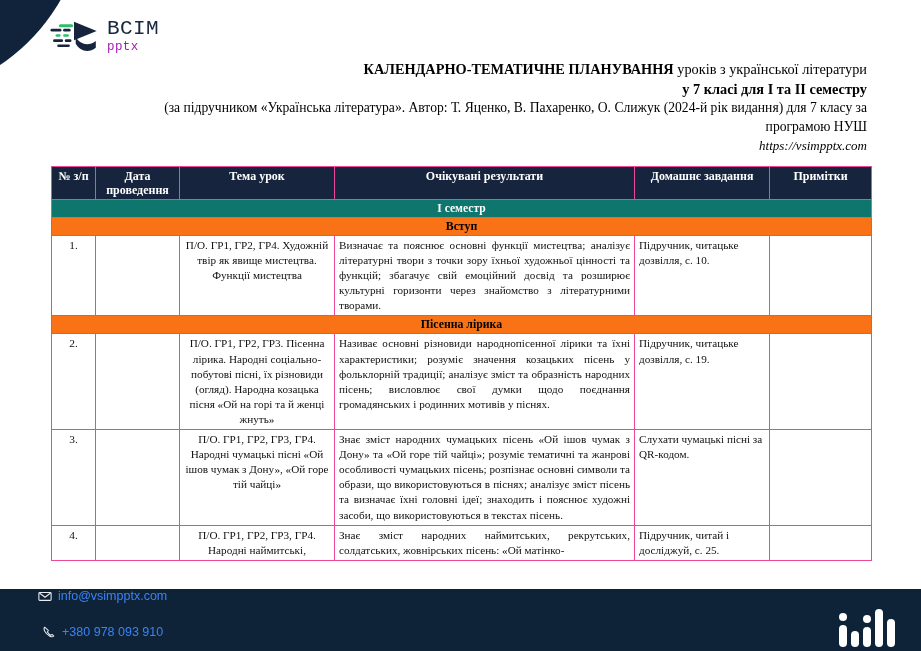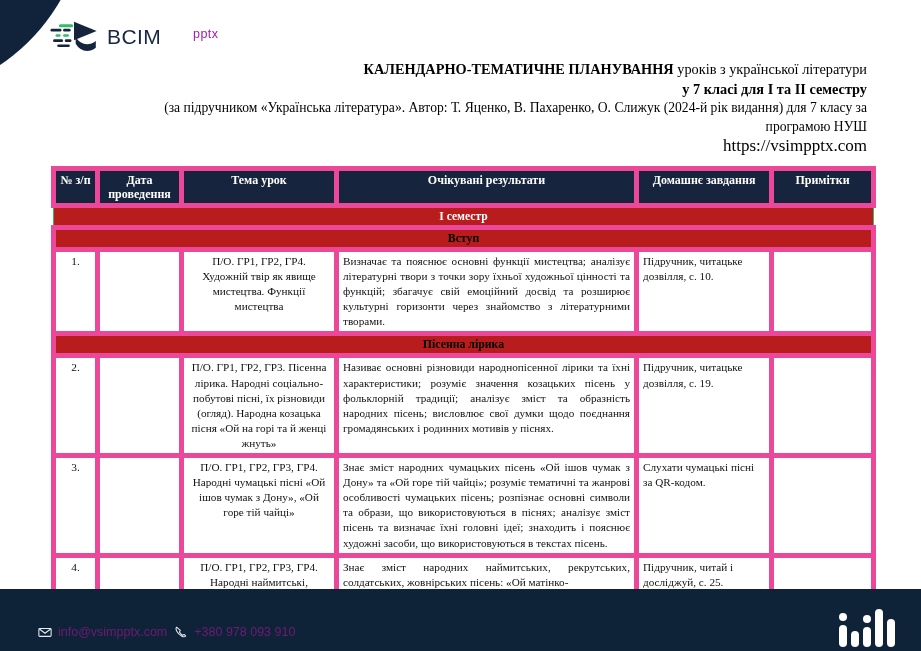--- a/index.html
+++ b/index.html
@@ -34,24 +34,23 @@
   
   .logo-wrap {
     position: absolute;
     left: 48px; top: 16px;
     display: flex;
     align-items: center;
     gap: 7px;
   }
   .logo-mark { width: 52px; height: 40px; display:block; }
   .logo-text {
-    display: flex; 
+    display: flex; flex-direction: column;
     line-height: 1;
-    font-family: Liberation Sans, sans-serif;
-    gap: 32px;
+    font-family: Liberation Mono, monospace;
   }
   .logo-title {
     font-size: 21px; font-weight: 400; color: #16273f;
     letter-spacing: 0.4px;
   }
   .logo-sub {
     font-size: 12.5px; color: #a21caf; margin-top: 2px;
     letter-spacing: 0.4px;
   }
 
@@ -66,61 +65,62 @@
   .title-line {
     font-size: 14.3px;
     line-height: 19.5px;
   }
   .t-bold { font-weight: bold; }
   .title-sub {
     font-size: 13.6px;
     line-height: 18.5px;
   }
   .title-url {
-    font-size: 17px;
+    font-size: 13px;
+    font-style: italic;
     line-height: 19px;
   }
 
   
   .kt-table {
     position: absolute;
     left: 51px; top: 166px;
     width: 820px;
     border-collapse: collapse;
     table-layout: fixed;
     font-size: 11.2px;
     color: #111;
   }
   .kt-table td, .kt-table th {
-    border: 5px solid #ec4899;
+    border: 1px solid #ec4899;
     vertical-align: top;
     padding: 2px 4px;
   }
   thead th {
     background: #16243d;
     color: #ffffff;
     font-weight: bold;
     text-align: center;
     vertical-align: middle;
     font-size: 12px;
     line-height: 14px;
     padding: 4px 3px;
     border: 1px solid #16243d;
   }
   .band-green td {
-    background: #b91c1c;
+    background: #0f766e;
     color: #ffffff;
     font-weight: bold;
     text-align: center;
     font-size: 11.6px;
     padding: 2px;
     border: 1px solid #3aba5e;
   }
   .band-white td {
-    background: #b91c1c;
+    background: #f97316;
     color: #000;
     font-weight: bold;
     text-align: center;
     font-size: 11.8px;
     padding: 1px 2px;
   }
   td.c-num { text-align: center; font-size: 11.4px; padding-top: 3px; }
   td.c-topic { text-align: center; line-height: 15.1px; }
   td.c-result { text-align: justify; text-align-last: left; line-height: 15.1px; margin-top: 40px; }
   td.c-hw { text-align: left; line-height: 15.1px; margin-top: 29px; }
@@ -153,24 +153,25 @@
     position: absolute;
     left: 0; bottom: 0;
     width: 921px; height: 40px;
     background: #0f2338;
   }
   .footer-content {
     position: absolute;
     left: 38px; bottom: 12px;
     display: flex;
     align-items: center;
-    gap: 7px;
+    gap: 22px;
     font-family: "Liberation Sans", sans-serif;
     font-size: 12.5px;
-    color: #701a75;
+    color: #3b82f6;
+    flex-direction: column;
   }
   .fc-item { display: flex; align-items: center; gap: 6px; }
   .fc-icon { display: inline-block; width: 14px; height: 14px; }
   .footer-logo {
     position: absolute;
     right: 22px; bottom: 4px;
     width: 62px; height: 40px;
   }
 </style>
 </head>

